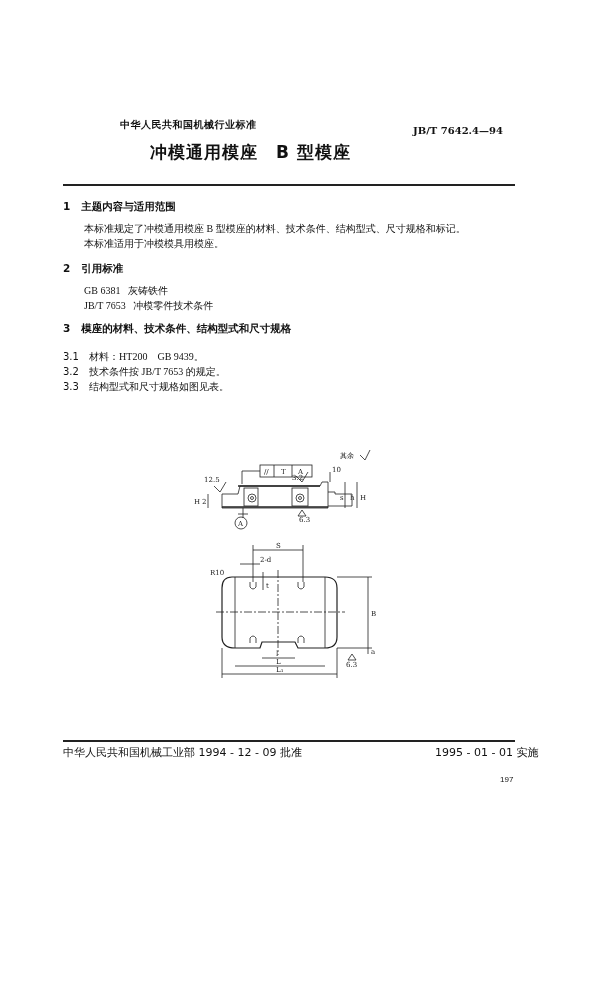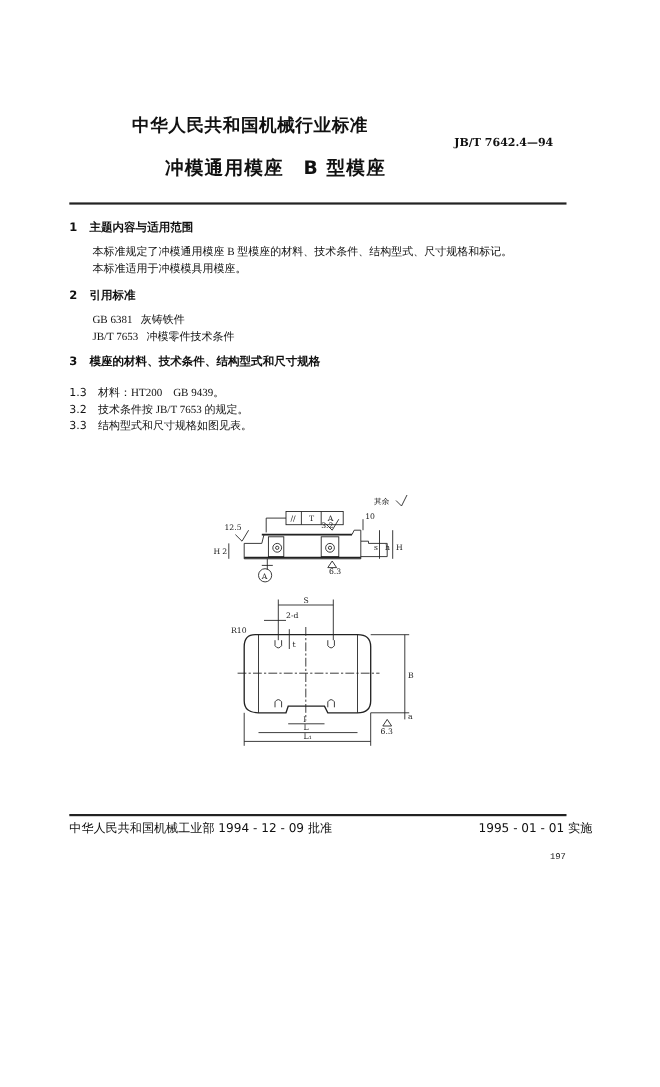--- a/index.html
+++ b/index.html
@@ -1,26 +1,26 @@
 <!DOCTYPE html>
 <html><head>
 <meta charset="utf-8">
 <style>
   html,body{margin:0;padding:0;background:#fff;}
   body{width:600px;height:988px;position:relative;overflow:hidden;font-family:"DejaVu Sans",sans-serif;color:#111;}
   .abs{position:absolute;white-space:nowrap;}
-  .org{left:120px;top:104px;font-size:16px;font-weight:bold;letter-spacing:0.5px;}
+  .org{left:120px;top:118px;font-size:10px;font-weight:bold;letter-spacing:0.5px;}
   .code{left:413px;top:125px;font-size:10px;font-family:"DejaVu Serif",serif;font-weight:bold;}
   .title{left:150px;top:141px;font-size:17px;font-weight:bold;letter-spacing:1px;}
   .rule{position:absolute;left:63px;width:452px;height:1.5px;background:#222;}
   .h{font-size:10.5px;font-weight:bold;}
   .p{font-size:10px;font-family:Liberation Serif, serif;}
   .pn{font-size:10px;}
   .foot{font-size:11px;font-weight:normal;}
-  .pg{font-size:8px;font-family:Liberation Mono, monospace;}
+  .pg{font-size:8px;font-family:Liberation Sans, sans-serif;}
   svg{position:absolute;}
   svg text{font-family:"DejaVu Serif",serif;font-size:7px;fill:#222;}
 </style>
 </head>
 <body>
 
 <div class="abs org">中华人民共和国机械行业标准</div>
 <div class="abs code">JB/T 7642.4—94</div>
 <div class="abs title">冲模通用模座　B 型模座</div>
 <div class="rule" style="top:184px;"></div>
@@ -38,21 +38,21 @@
   <span>GB 6381</span>&nbsp;&nbsp;&nbsp;<span>灰铸铁件</span>
 </div>
 <div class="abs p" style="left:84px;top:299px;">
   <span>JB/T 7653</span>&nbsp;&nbsp;&nbsp;<span>冲模零件技术条件</span>
 </div>
 
 <div class="abs h" style="left:63px;top:322px;">
   <span>3</span>&nbsp;&nbsp;&nbsp;<span>模座的材料、技术条件、结构型式和尺寸规格</span>
 </div>
 <div class="abs" style="left:63px;top:345px;">
-  <span class="pn">1.3</span>&nbsp;&nbsp;<span class="p">材料：HT200　GB 9439。</span>
+  <span class="pn">3.1</span>&nbsp;&nbsp;<span class="p">材料：HT200　GB 9439。</span>
 </div>
 <div class="abs" style="left:63px;top:360px;">
   <span class="pn">3.2</span>&nbsp;&nbsp;<span class="p">技术条件按 JB/T 7653 的规定。</span>
 </div>
 <div class="abs" style="left:63px;top:375px;">
   <span class="pn">3.3</span>&nbsp;&nbsp;<span class="p">结构型式和尺寸规格如图见表。</span>
 </div>
 
 <svg style="left:180px;top:420px;" width="220" height="110" viewBox="0 0 220 110">
   <g stroke="#222" stroke-width="0.8" fill="none">

